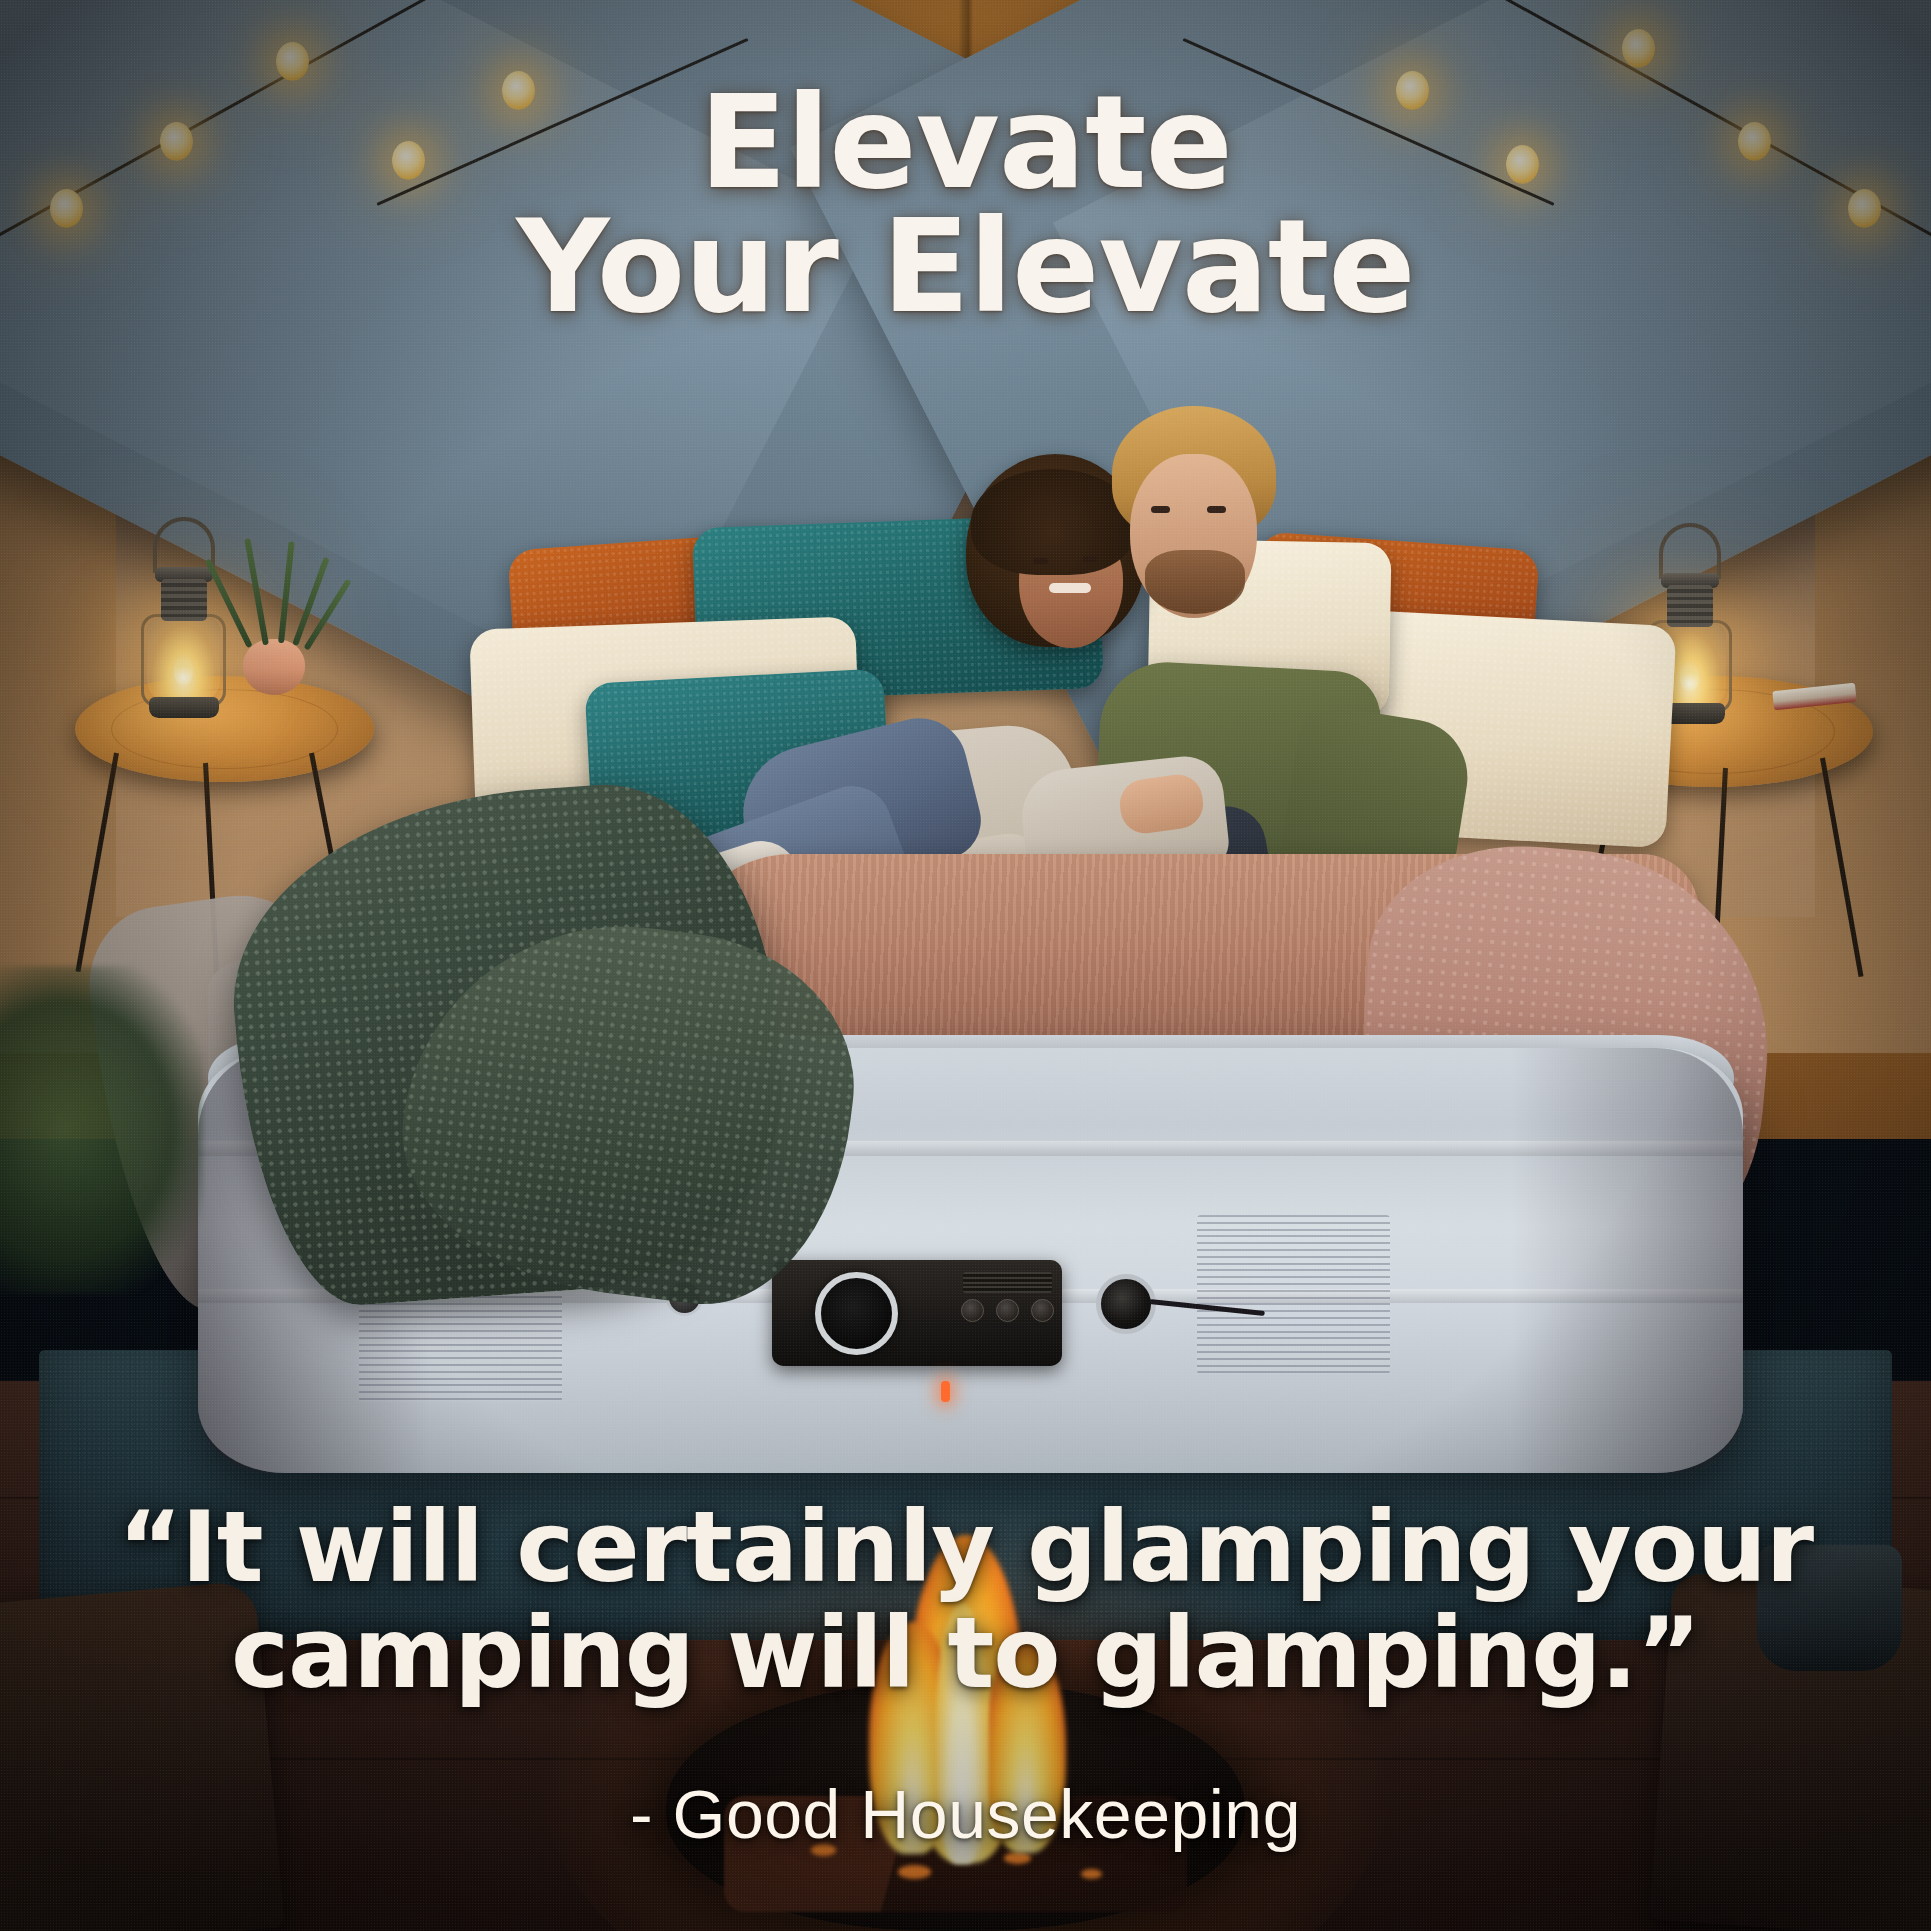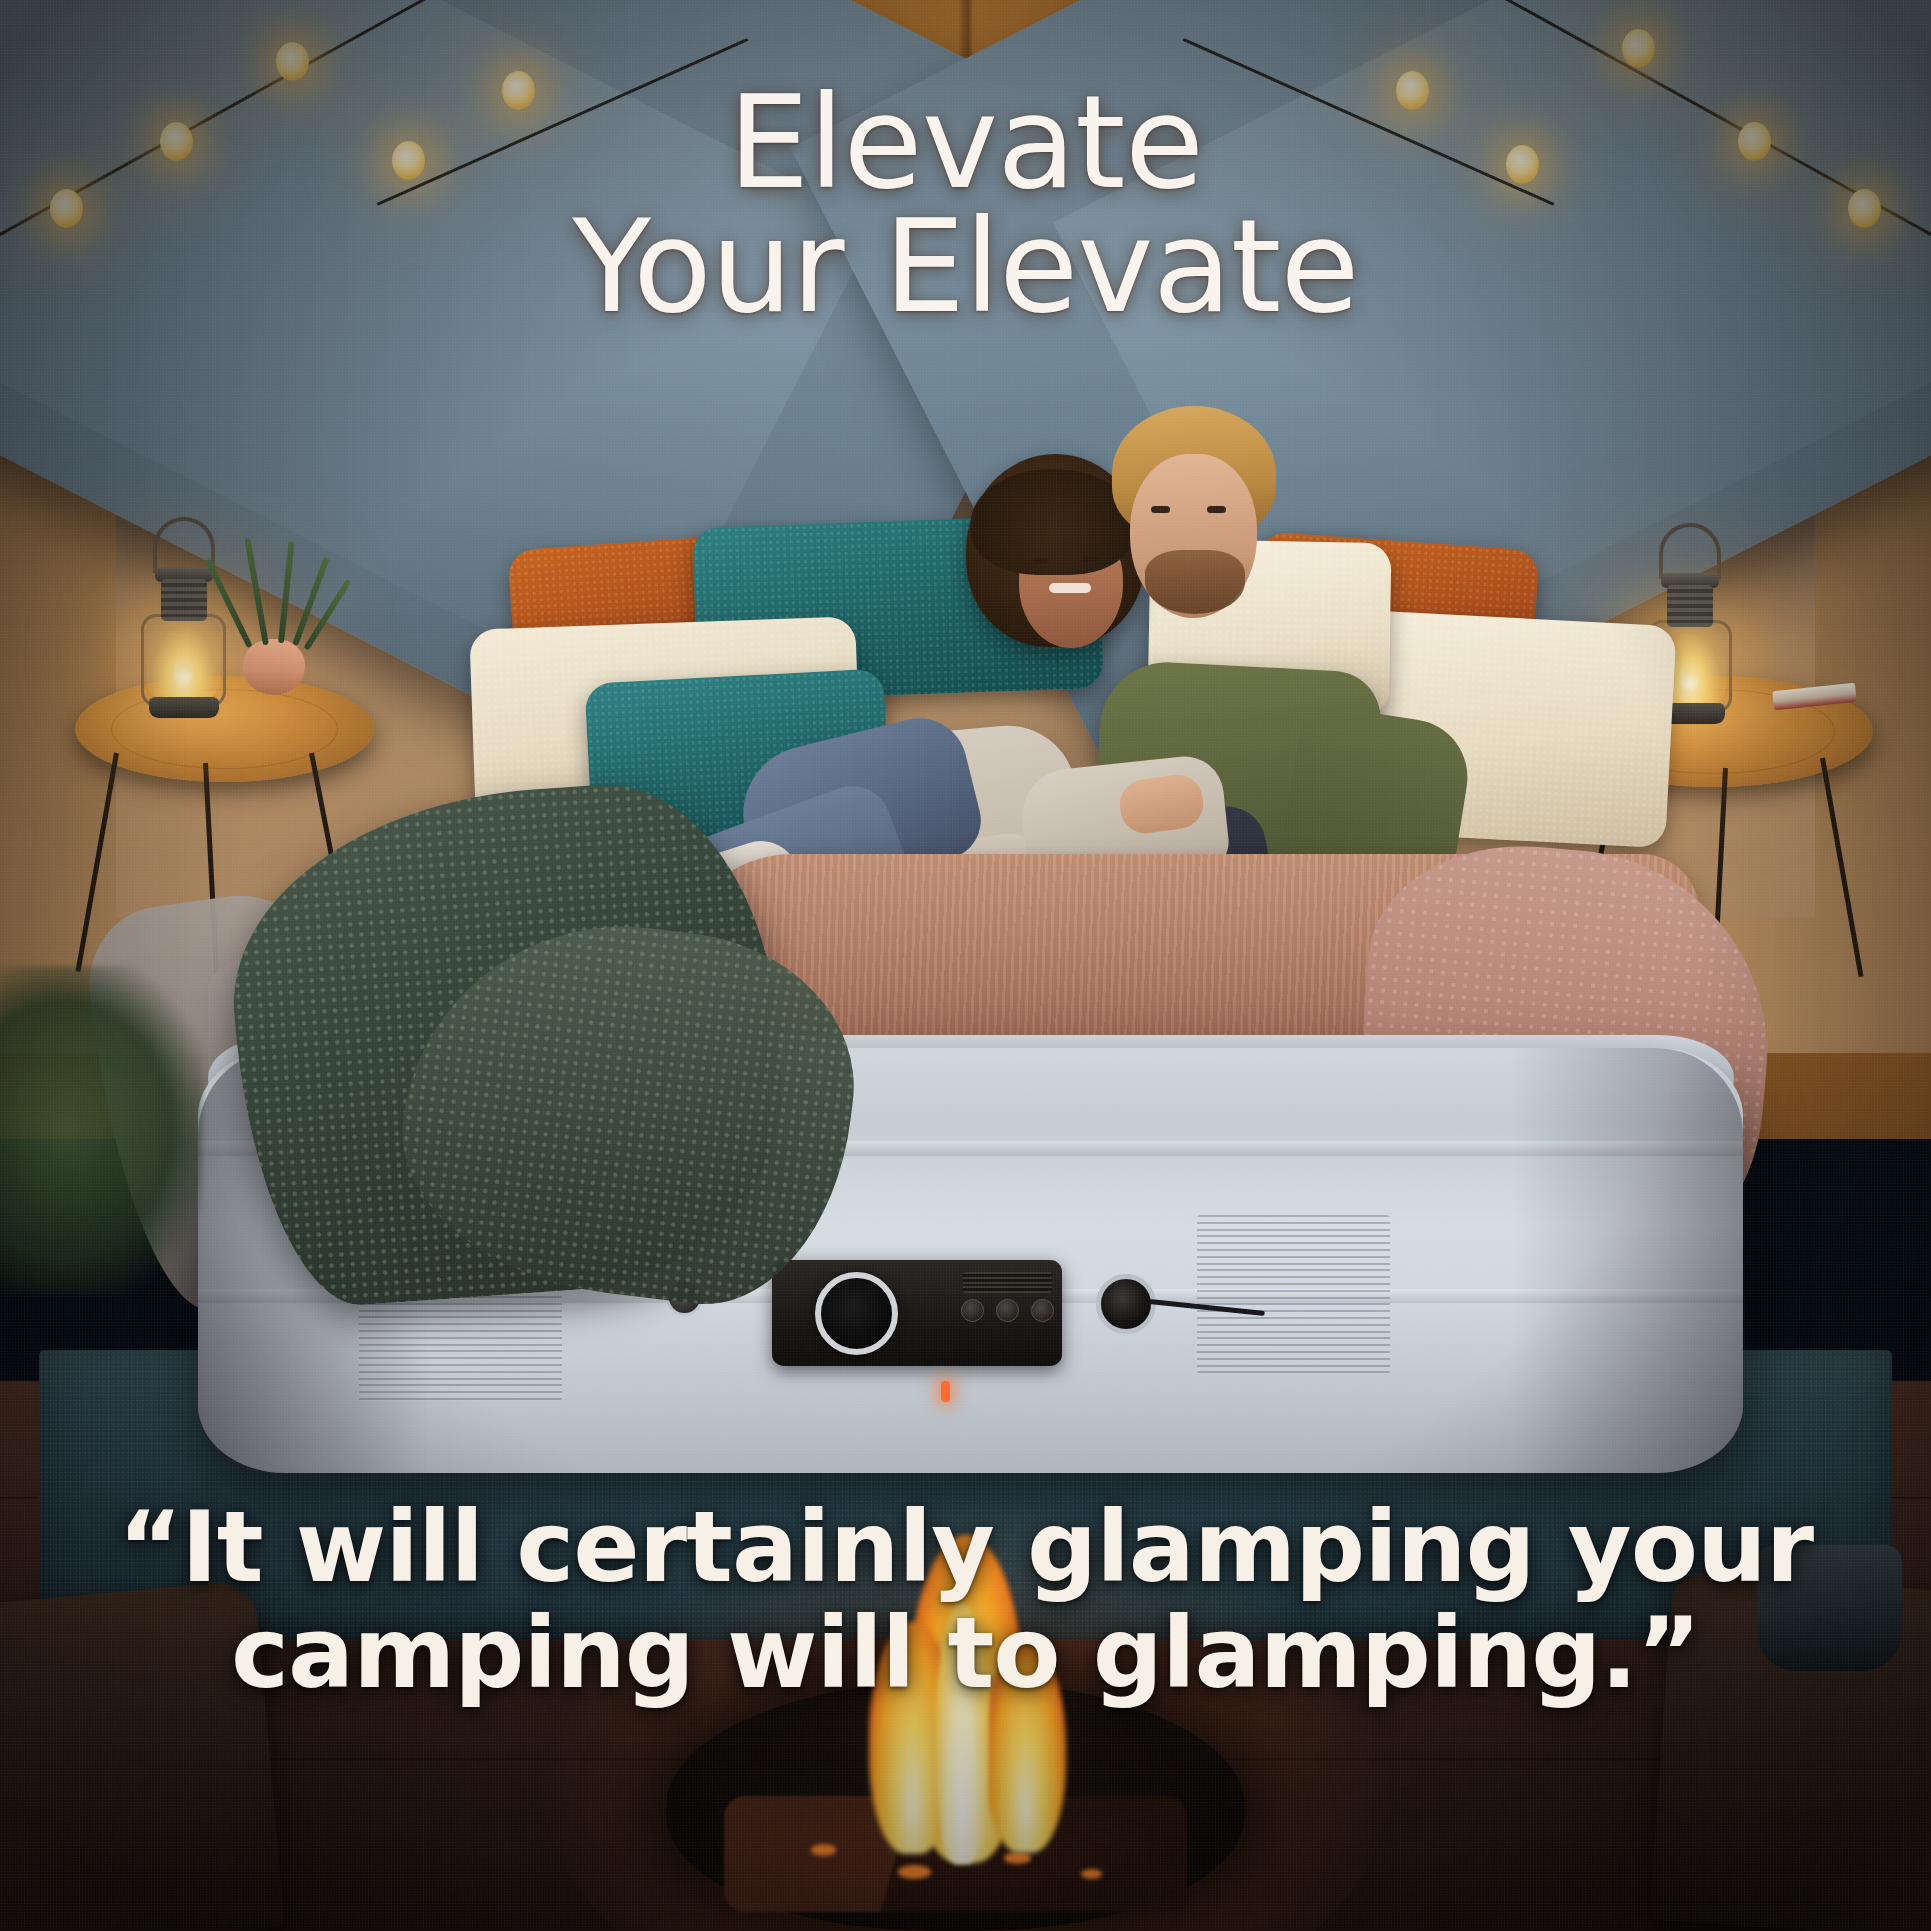--- a/index.html
+++ b/index.html
@@ -272,21 +272,21 @@
   
   .vignette{inset:0;pointer-events:none;
     background:radial-gradient(ellipse 1400px 1207px at 50% 48%, rgba(0,0,0,0) 52%, rgba(0,0,0,.38) 82%, rgba(0,0,0,.62) 100%);}
   .grain{inset:0;pointer-events:none;opacity:.16;
     background-image:radial-gradient(rgba(255,255,255,.5) 0.6px, transparent 0.7px);
     background-size:2.9px 2.9px;}
 
   
   .headline{
     position:absolute;left:0;right:0;top:81px;text-align:center;
-    font-size:129px;line-height:.96;font-weight:400;letter-spacing:-1px;
+    font-size:129px;line-height:.96;font-weight:700;letter-spacing:-1px;
     color:#F8F3EC;
     text-shadow:0 2.9px 17.4px rgba(60,30,5,.55), 0 1px 2.9px rgba(50,25,5,.5);
     font-family:"DejaVu Sans", sans-serif;
   }
   .headline .l2{display:block;}
   .quote{
     position:absolute;left:116px;right:116px;top:1495px;text-align:center;
     font-size:98px;line-height:1.08;font-weight:700;letter-spacing:-1px;
     color:#F6F0E7;
     text-shadow:0 3.9px 21px rgba(0,0,0,.70), 0 1.9px 5.8px rgba(0,0,0,.55);
@@ -509,15 +509,16 @@
   <div class="headline">
     <span>Elevate</span>
     <span class="l2">Your Elevate</span>
   </div>
 
   <div class="quote">
     <span class="ql">“It will certainly glamping your</span>
     <span class="ql">camping will to glamping.”</span>
   </div>
 
+  <div class="attrib">- Good Housekeeping</div>
 
 </div>
 
 
 </body></html>

